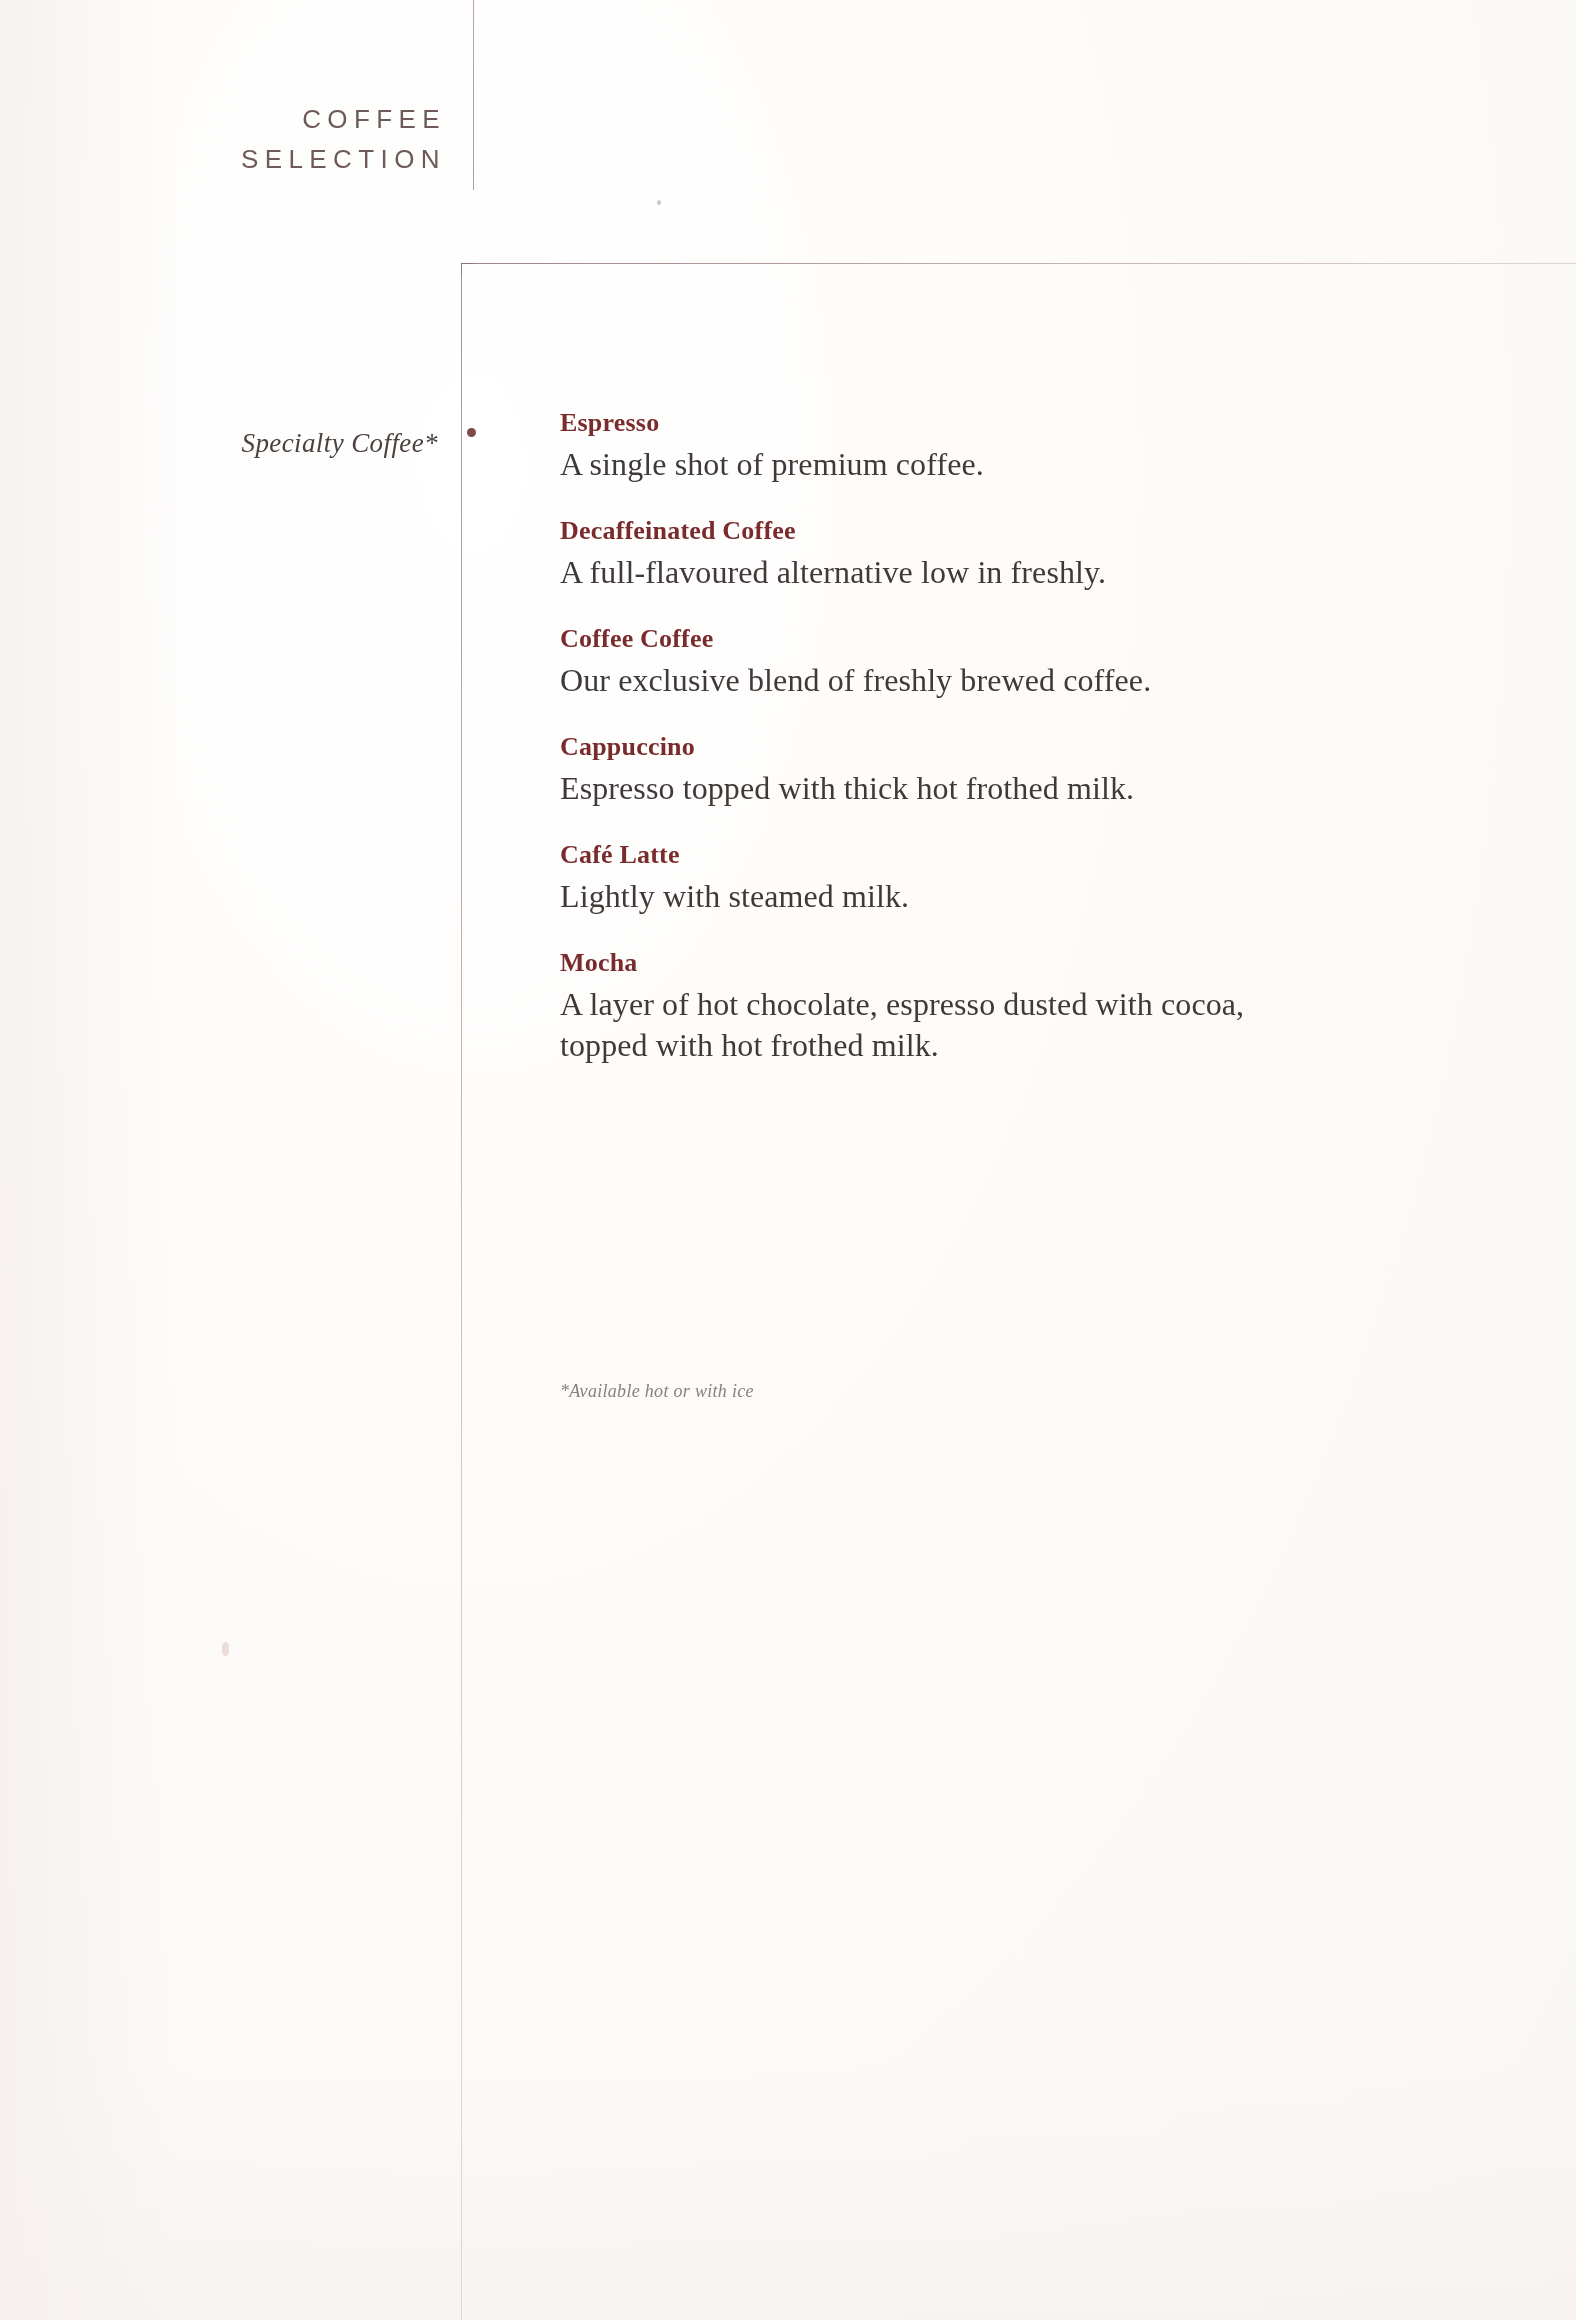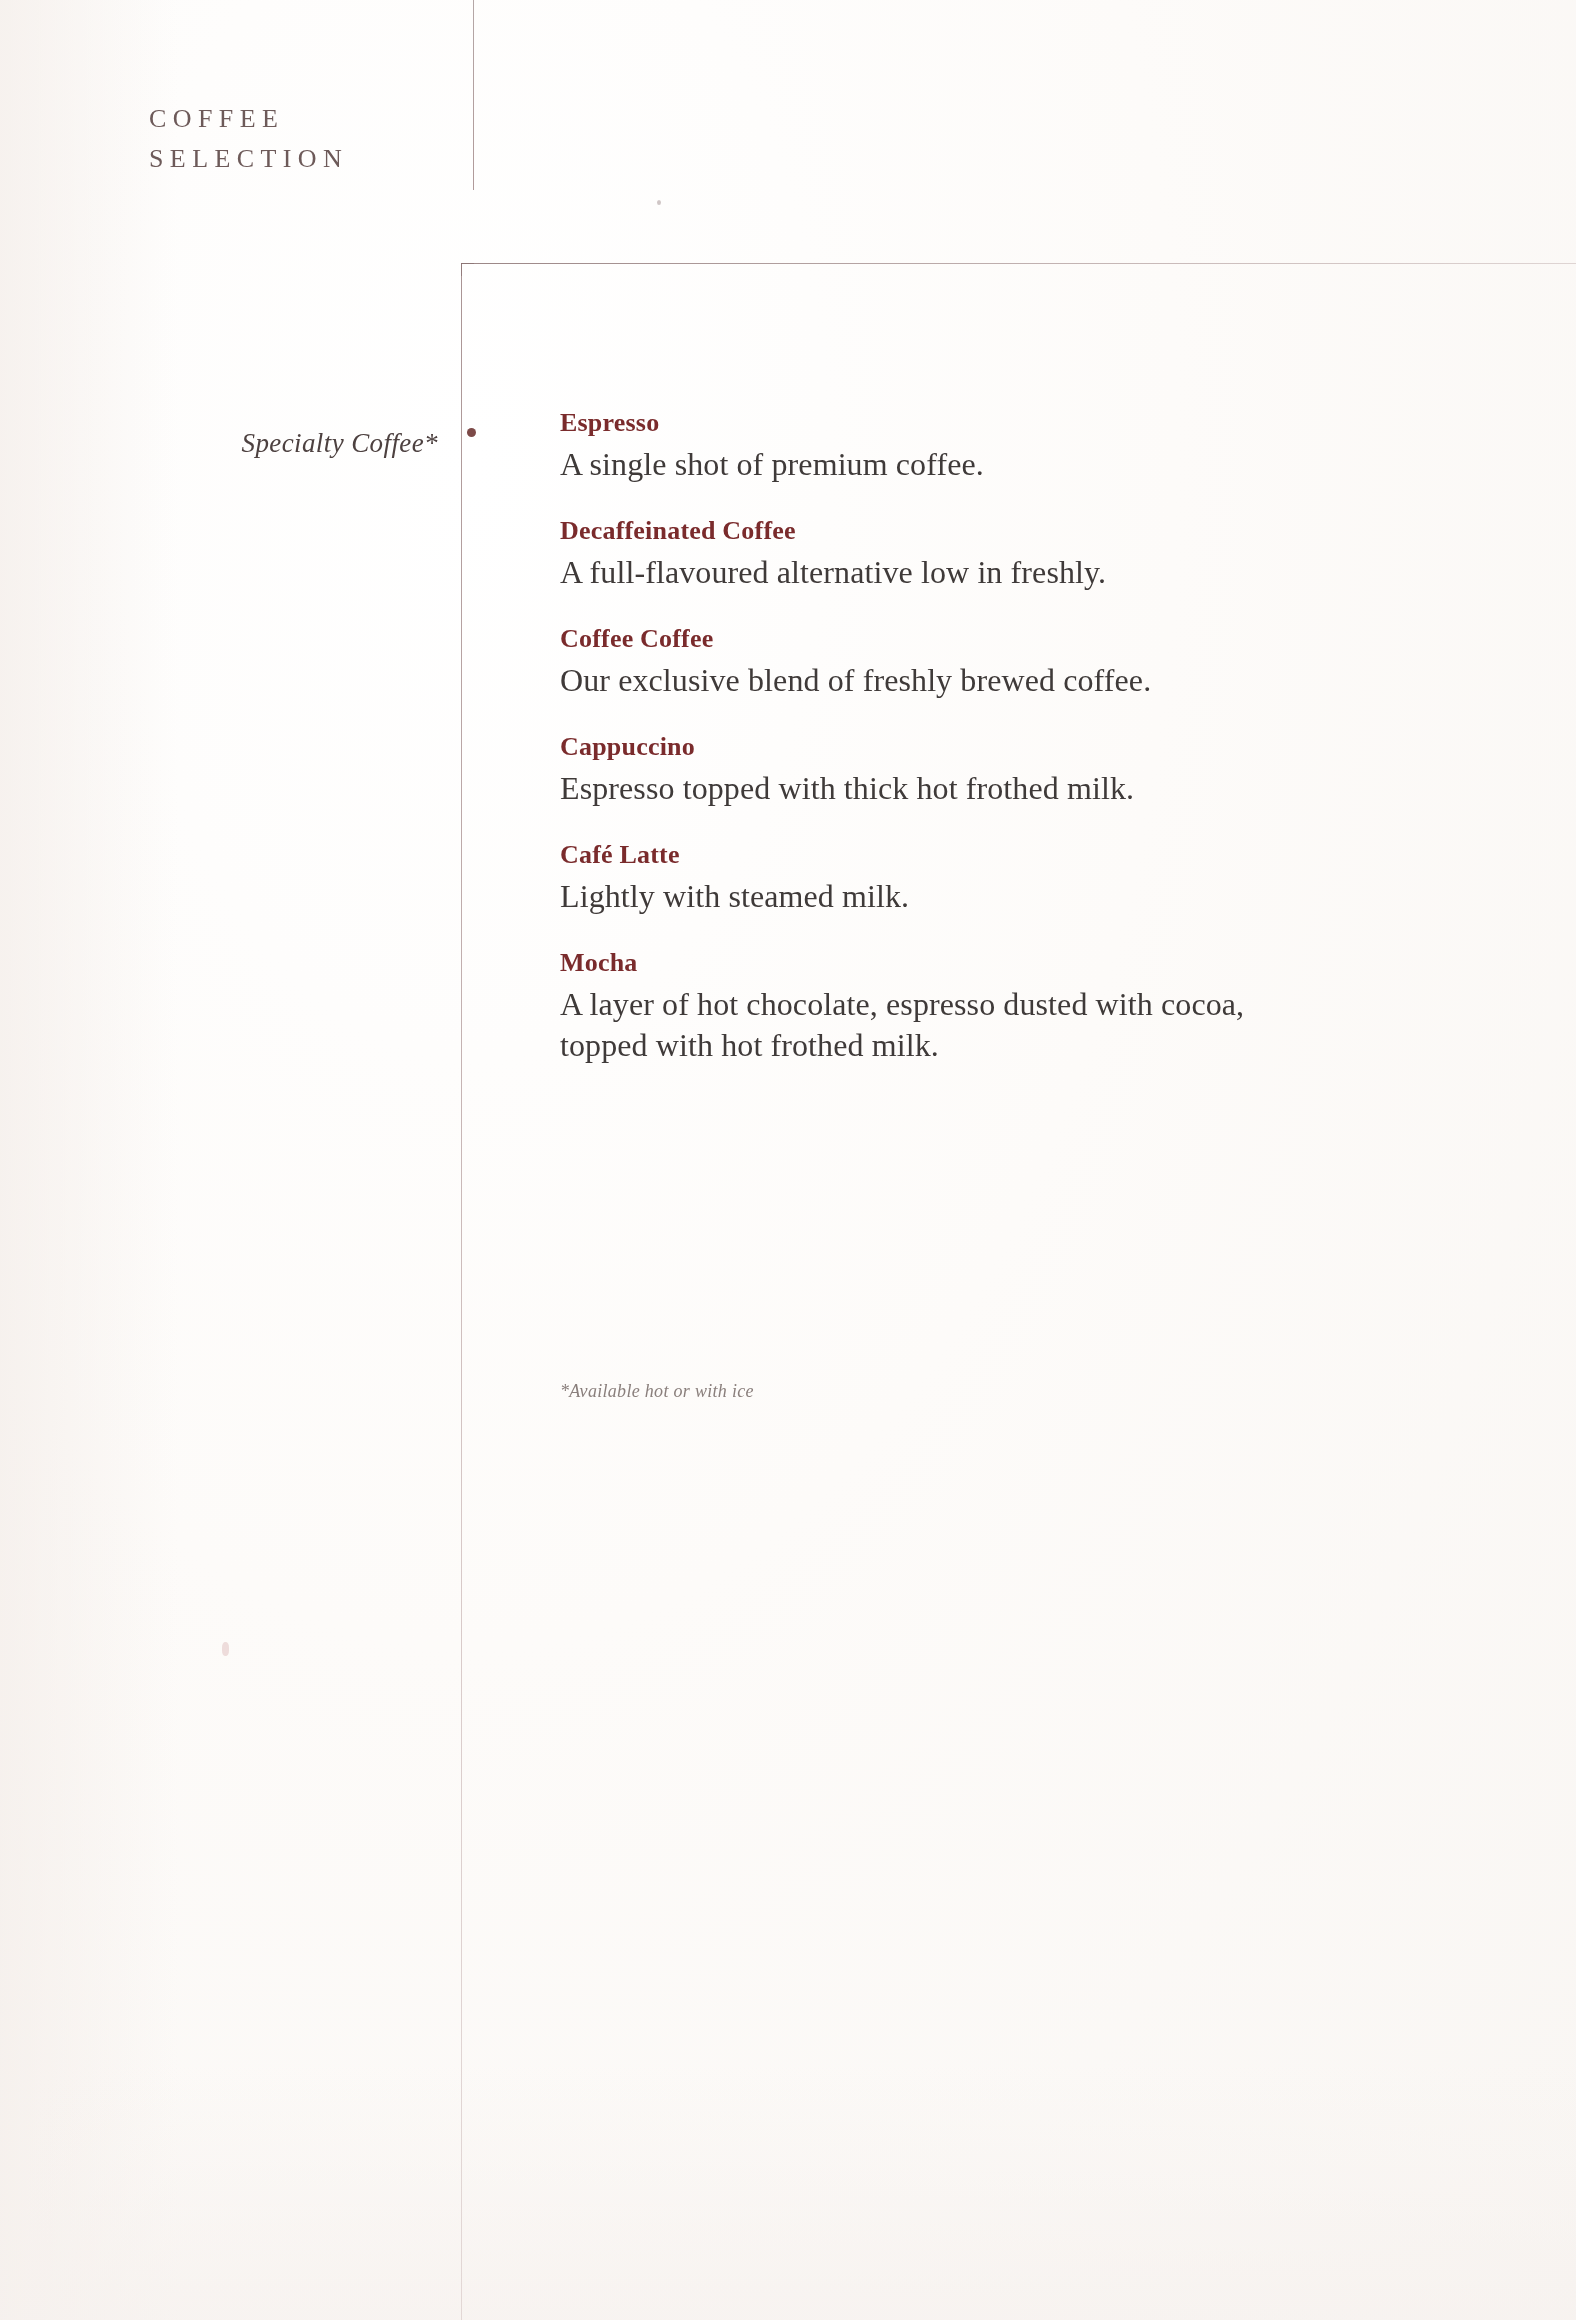--- a/index.html
+++ b/index.html
@@ -34,26 +34,26 @@
     background: linear-gradient(0deg, rgba(246,241,238,0.7), rgba(253,251,250,0));
     pointer-events: none;
   }
 
   
   .header {
     position: absolute;
     left: 149px;
     top: 99px;
     width: 297px;
-    text-align: left;
+    text-align: right;
     color: #6d5a59;
     font-size: 26px;
     letter-spacing: 6.4px;
     line-height: 1.55;
-    font-family: Liberation Serif, serif;
+    font-family: Liberation Sans, sans-serif;
   }
   .header div { white-space: nowrap; }
 
   
   .v-rule-top {
     position: absolute;
     left: 473px;
     top: -4px;
     width: 1px;
     height: 194px;

